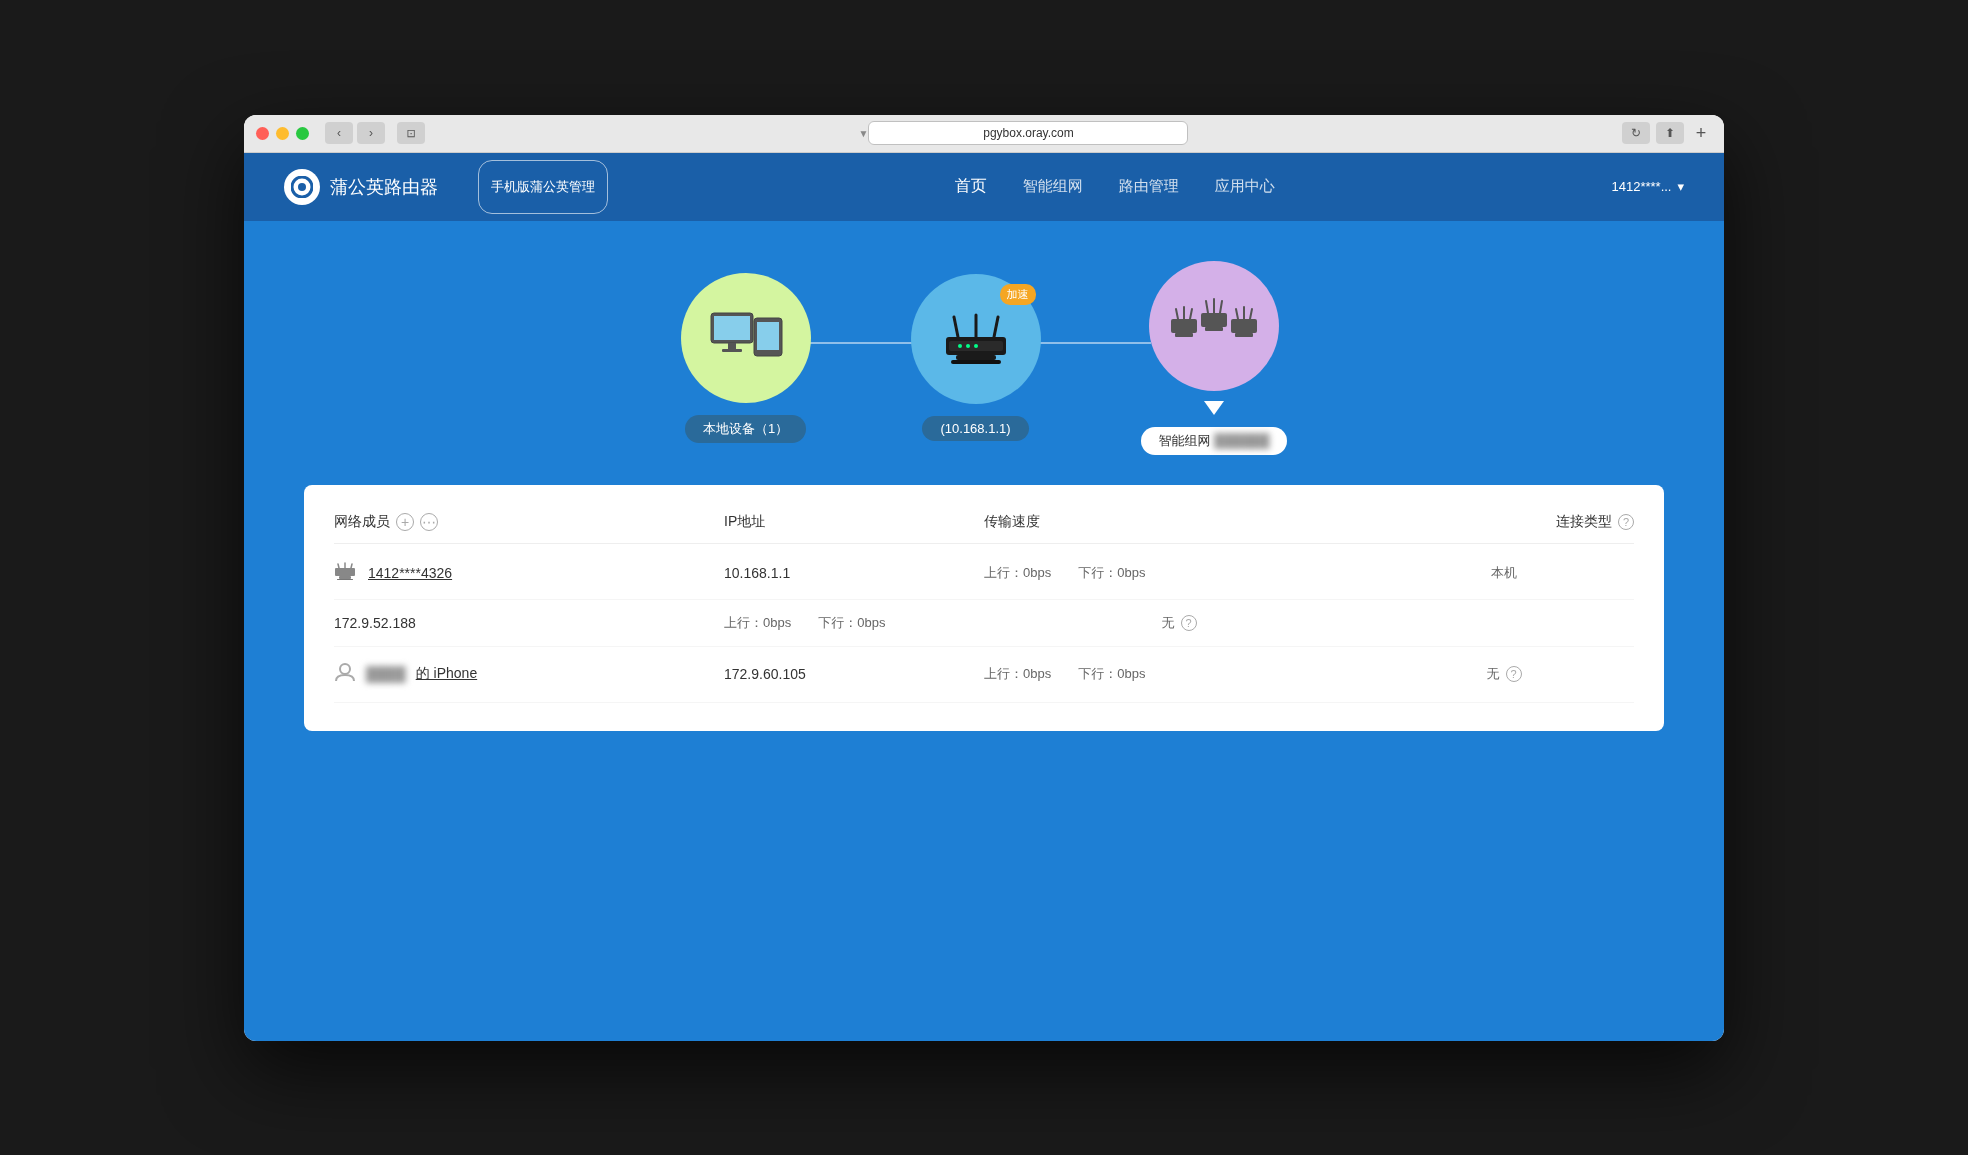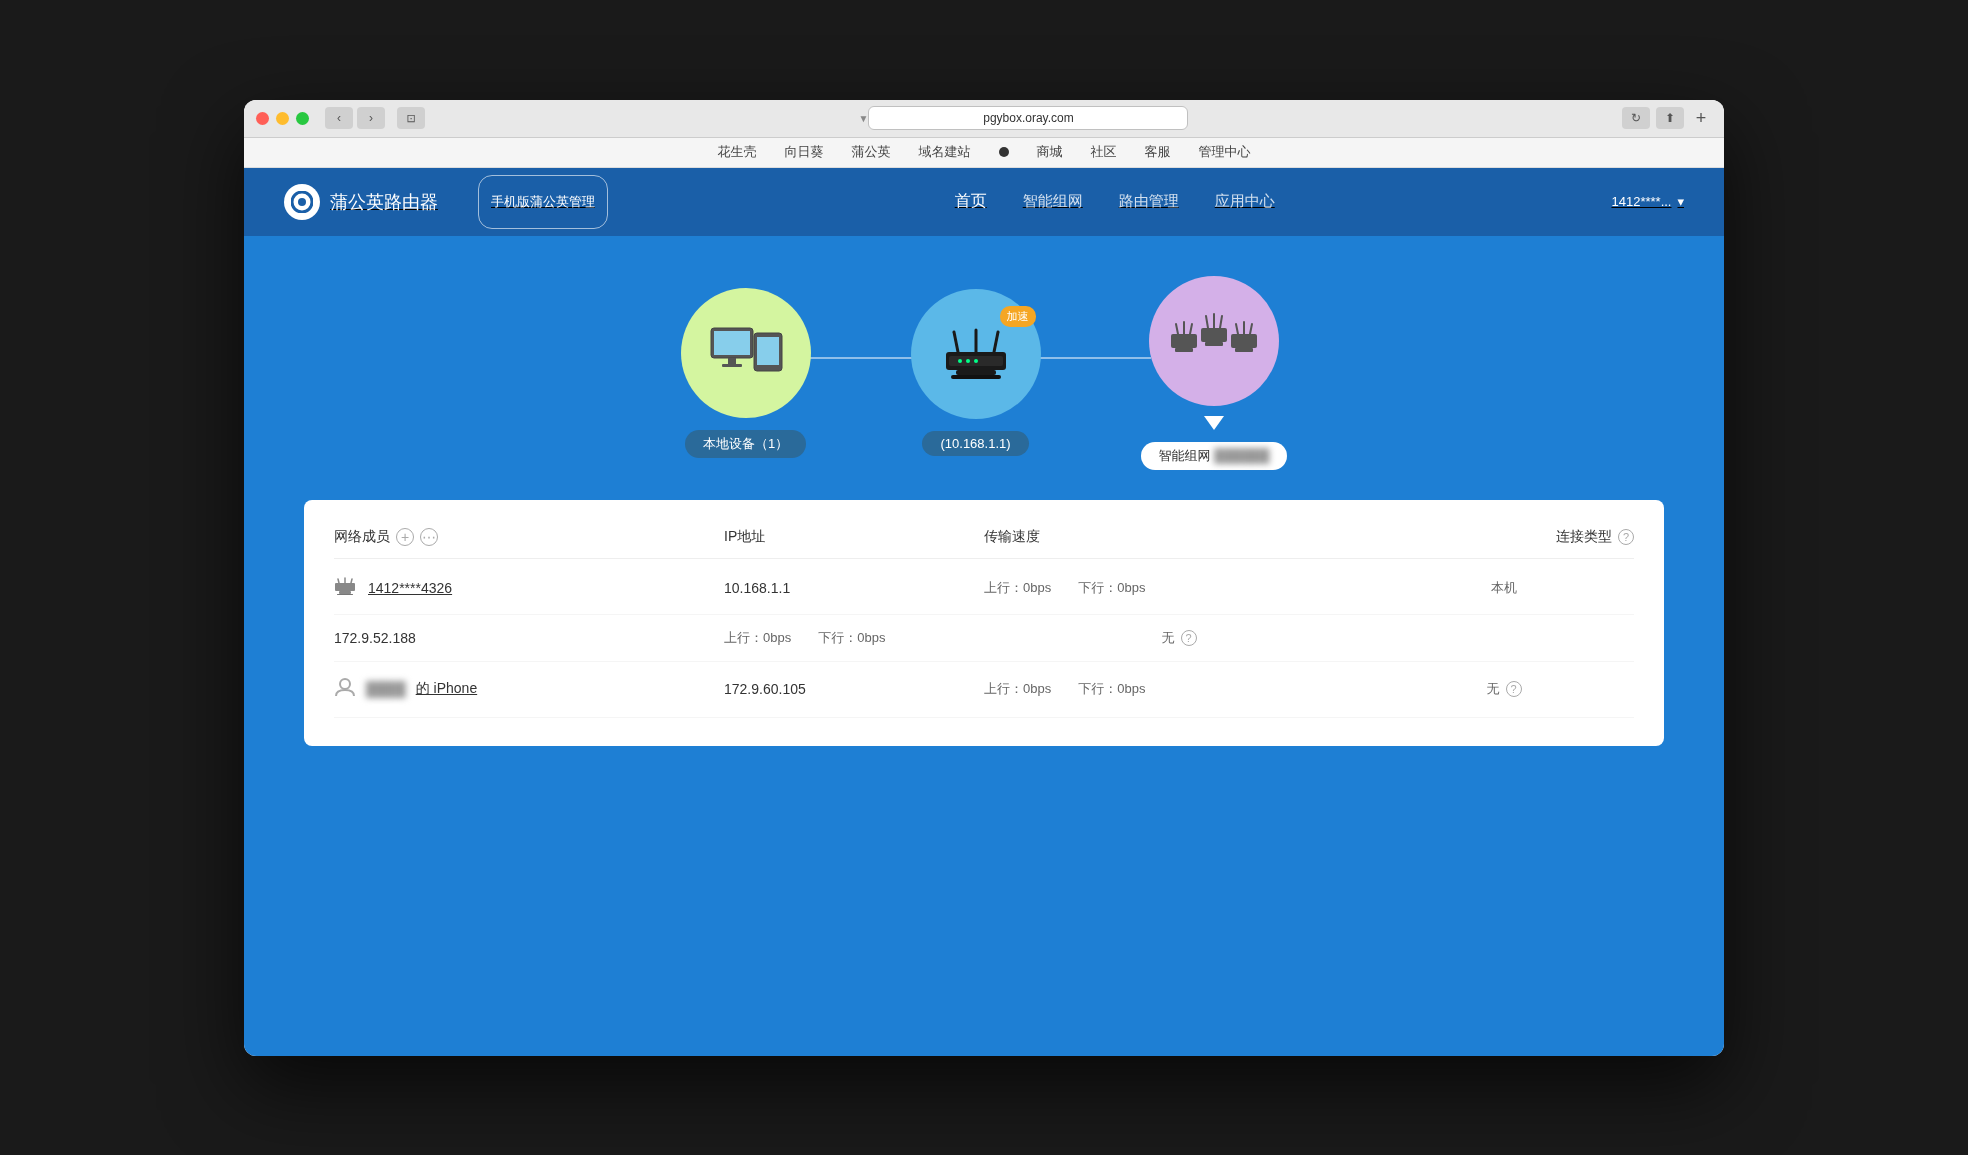--- a/index.html
+++ b/index.html
@@ -94,21 +94,20 @@
     }
 
     
     .main-header {
       background: #1a5fa8;
       height: 68px;
       display: flex;
       align-items: center;
       padding: 0 40px;
       gap: 20px;
-      text-decoration: underline;
     }
     .logo-area {
       display: flex;
       align-items: center;
       gap: 10px;
       margin-right: 20px;
     }
     .logo-icon {
       width: 36px; height: 36px;
       background: #fff;
@@ -192,21 +191,21 @@
       flex: 1;
       height: 2px;
       background: rgba(255,255,255,0.5);
       max-width: 120px;
       margin: 0 -10px;
       margin-bottom: 30px;
     }
 
     .accel-badge {
       position: absolute;
-      top: 17px; right: 5px;
+      top: 10px; right: 5px;
       background: #f5a623;
       color: #fff;
       font-size: 11px;
       padding: 3px 7px;
       border-radius: 10px;
     }
 
     .network-label-pill {
       background: #2a6a9a;
       color: #fff;
@@ -361,31 +360,20 @@
         <span>pgybox.oray.com</span>
       </div>
     </div>
     <div class="title-bar-actions">
       <div class="tb-action">↻</div>
       <div class="tb-action">⬆</div>
       <div class="plus-btn">+</div>
     </div>
   </div>
 
-  <div class="top-nav-strip">
-    <span class="top-nav-item">花生壳</span>
-    <span class="top-nav-item">向日葵</span>
-    <span class="top-nav-item">蒲公英</span>
-    <span class="top-nav-item">域名建站</span>
-    <span class="top-nav-dot"></span>
-    <span class="top-nav-item">商城</span>
-    <span class="top-nav-item">社区</span>
-    <span class="top-nav-item">客服</span>
-    <span class="top-nav-item">管理中心</span>
-  </div>
 
   <div class="main-header">
     <div class="logo-area">
       <div class="logo-icon">
         <svg width="22" height="22" viewBox="0 0 22 22">
           <circle cx="11" cy="11" r="10" fill="none" stroke="#1a5fa8" stroke-width="3"></circle>
           <circle cx="11" cy="11" r="4" fill="#1a5fa8"></circle>
         </svg>
       </div>
       <span class="logo-text">蒲公英路由器</span>

